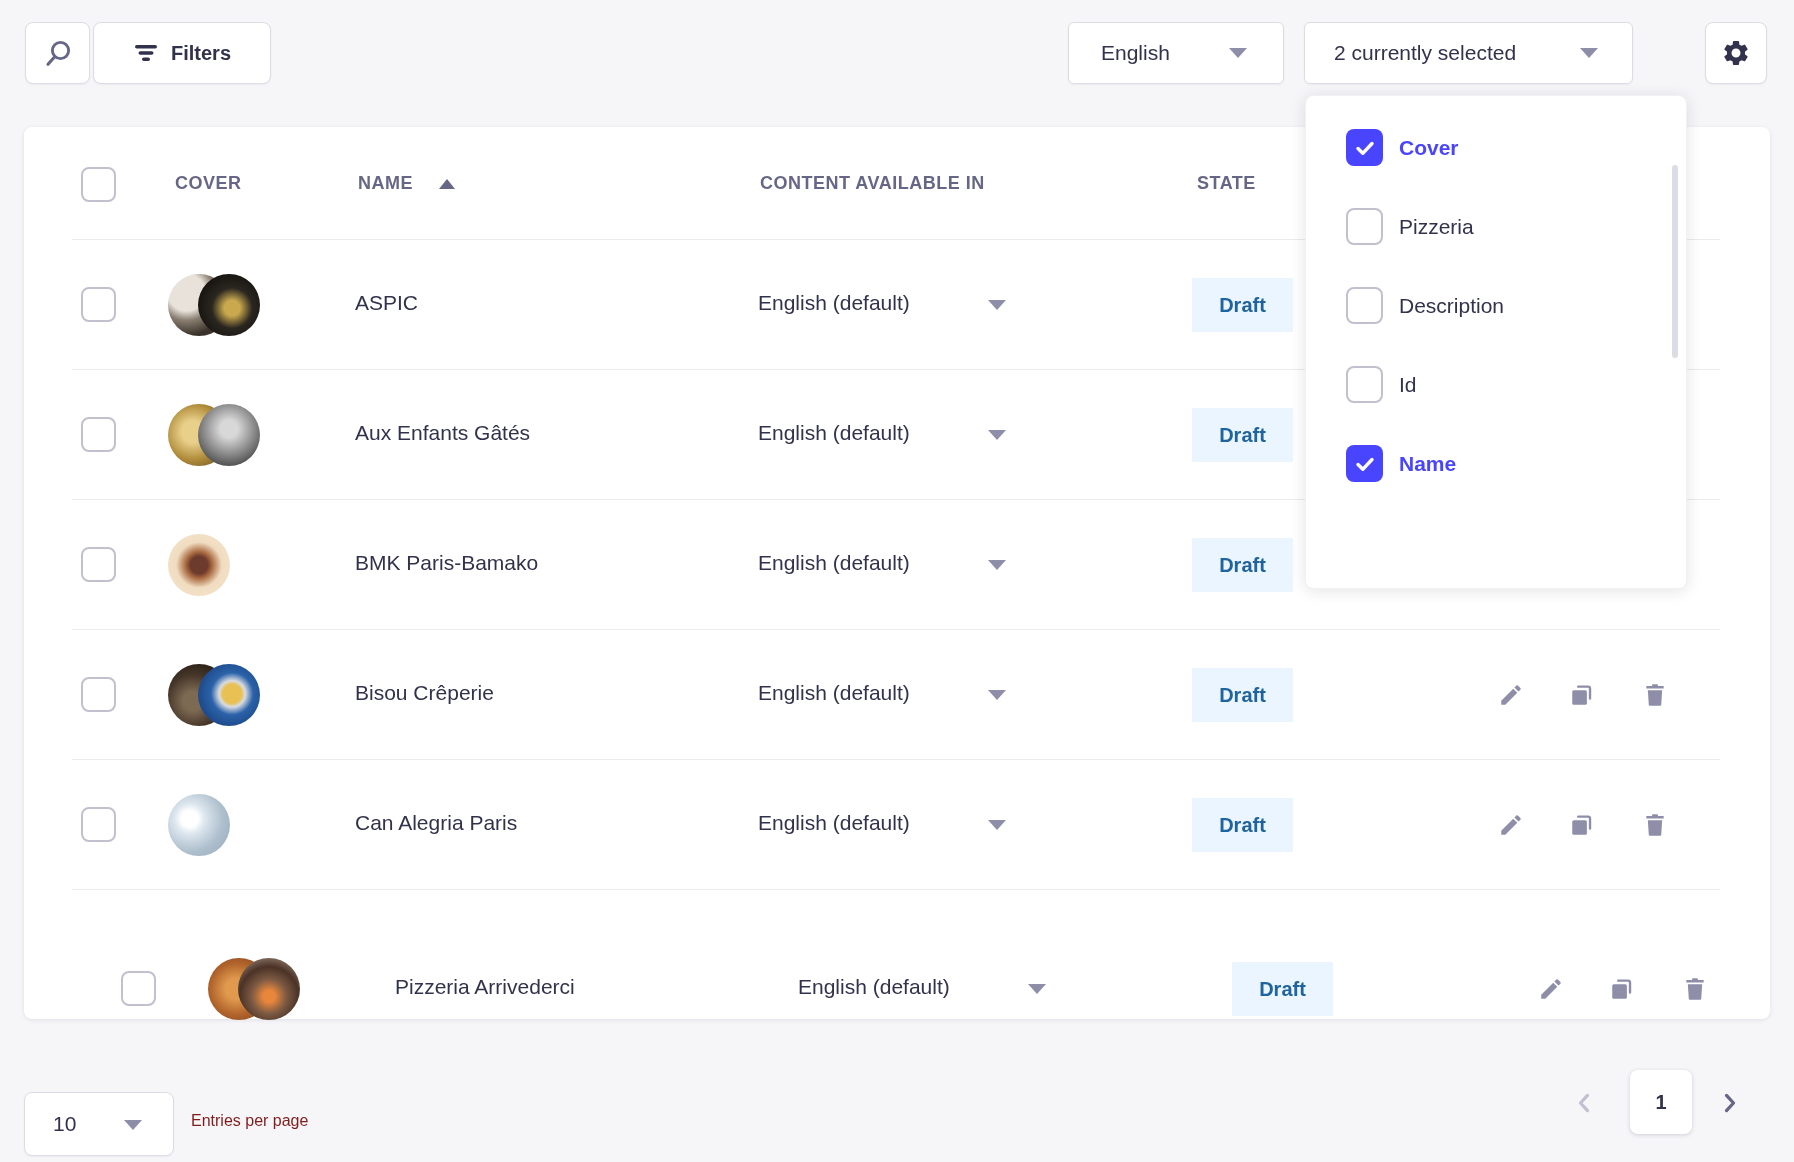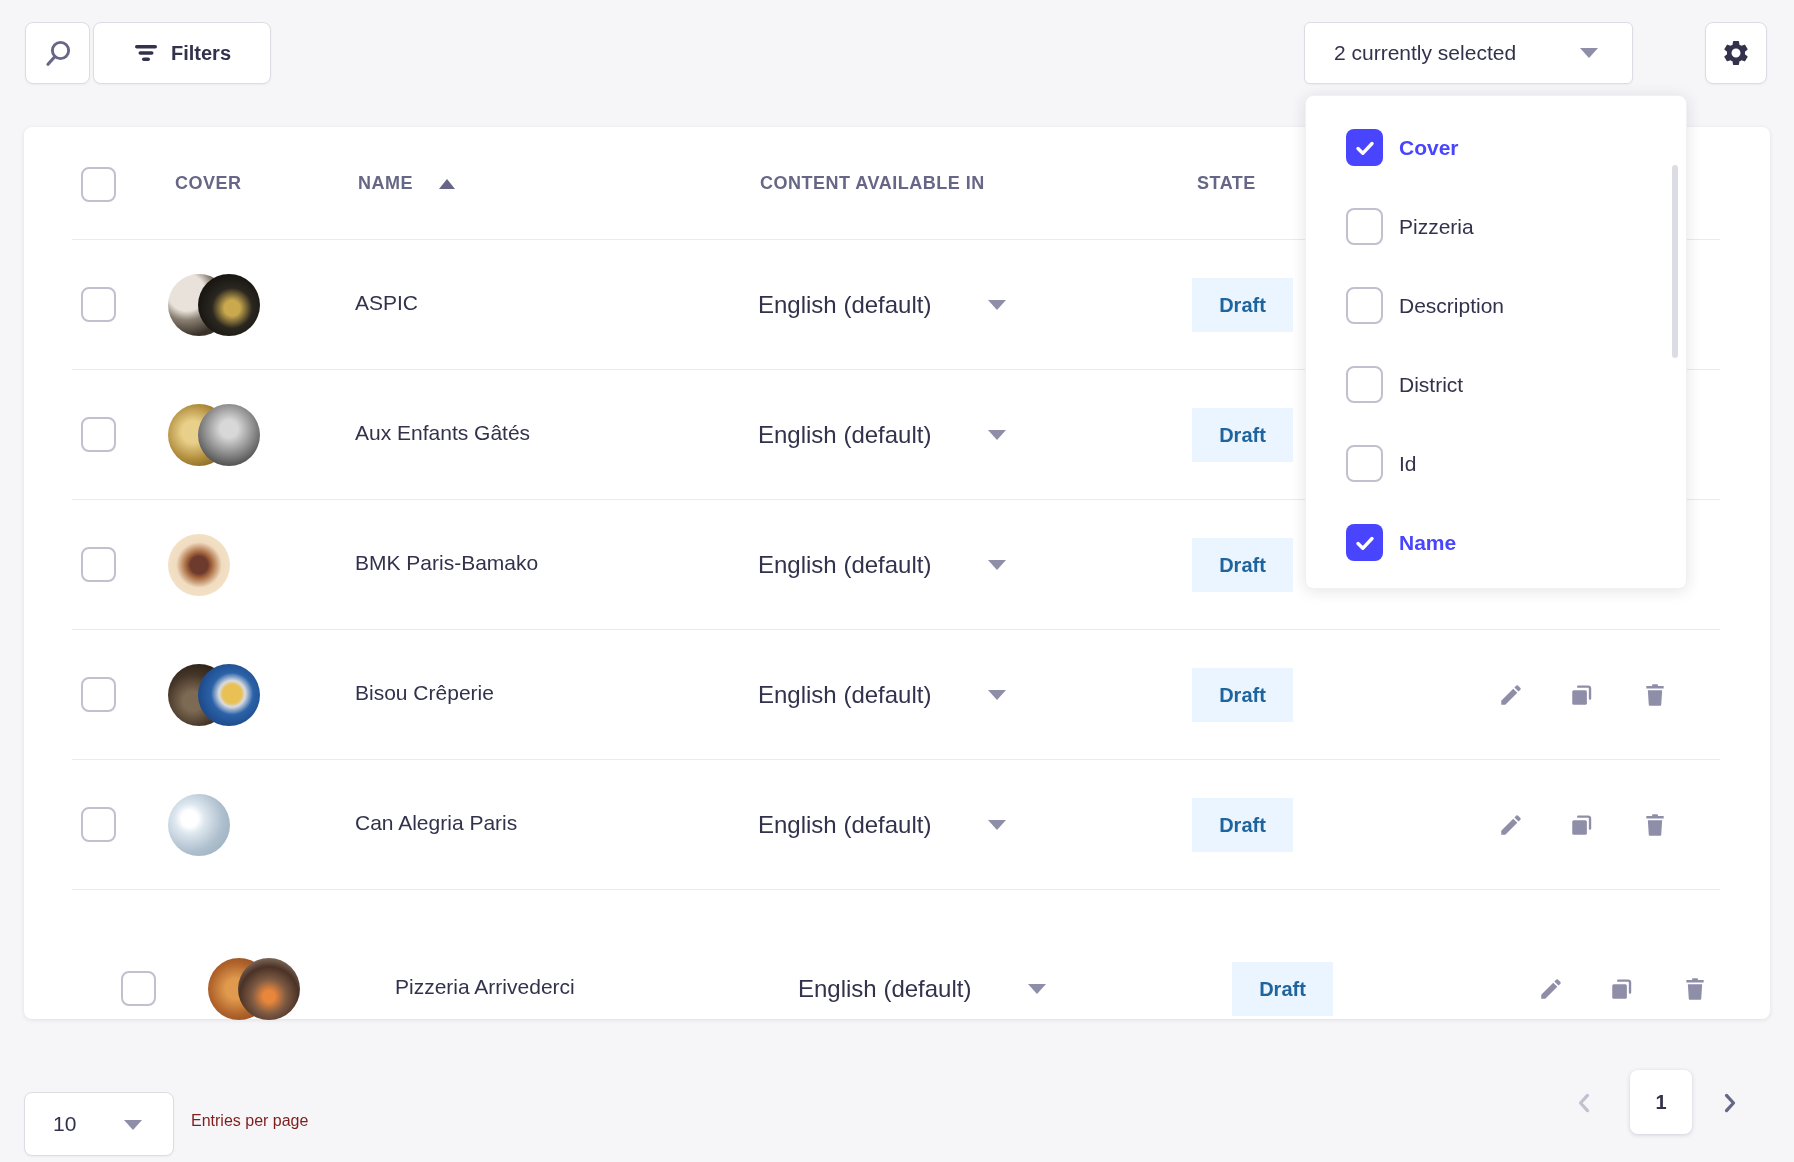--- a/index.html
+++ b/index.html
@@ -39,21 +39,21 @@
   .hdr-divider{position:absolute;left:48px;right:50px;top:112px;height:1px;background:#eaeaef;}
 
   .row{position:absolute;left:0;width:100%;height:130px;}
   .row:not(.last)::after{content:"";position:absolute;left:48px;right:50px;bottom:0;height:1px;background:#eaeaef;}
   .row .chk{left:57px;top:47px;}
   .avatar{position:absolute;top:34px;width:62px;height:62px;border-radius:50%;}
   .avatar:nth-child(1){left:144px;}
   .avatar:nth-child(2){left:174px;}
   .row-name{position:absolute;left:331px;top:51px;font-size:21px;font-weight:500;color:#32324d;}
   .row-locale{position:absolute;left:734px;top:51px;display:flex;align-items:center;cursor:pointer;}
-  .row-locale .val{font-size:24px;color:#32324d;}
+  .row-locale .val{font-size:21px;color:#32324d;}
   .row-locale .caret{position:absolute;left:230px;top:9px;border-left:9px solid transparent;border-right:9px solid transparent;border-top:10px solid #8e8ea9;}
   .badge{position:absolute;left:1168px;top:38px;width:101px;height:54px;border-radius:1px;
     background:#eaf5ff;color:#1f649c;font-size:20px;font-weight:600;display:flex;align-items:center;justify-content:center;}
   .act{position:absolute;top:52px;width:26px;height:26px;cursor:pointer;}
   .act-edit{left:1474px;} .act-dup{left:1545px;} .act-del{left:1618px;}
 
   
   .panel{position:absolute;left:1305px;top:95px;width:382px;height:494px;background:#fff;
     border:1px solid #f0f0f5;border-radius:8px;box-sizing:border-box;z-index:20;
     box-shadow:0 2px 15px rgba(33,33,52,.12);padding-top:12px;}
@@ -90,20 +90,24 @@
 
   <div class="tb-btn btn-filters">
     <svg width="26" height="24" viewBox="0 0 24 24">
       <rect x="1" y="4" width="22" height="3.6" rx="1.8" fill="#32324d"></rect>
       <rect x="4.5" y="10.2" width="15" height="3.6" rx="1.8" fill="#32324d"></rect>
       <rect x="8" y="16.4" width="8" height="3.6" rx="1.8" fill="#32324d"></rect>
     </svg>
     <span class="lbl">Filters</span>
   </div>
 
+  <div class="sel sel-locale">
+    <span class="val">English</span>
+    <span class="caret"></span>
+  </div>
 
   <div class="sel sel-fields">
     <span class="val">2 currently selected</span>
     <span class="caret"></span>
   </div>
 
   <div class="tb-btn btn-gear">
     <svg width="30" height="30" viewBox="0 0 24 24">
       <path fill="#32324d" fill-rule="evenodd" d="M19.14 12.94c.04-.3.06-.61.06-.94s-.02-.64-.07-.94l2.03-1.58a.49.49 0 0 0 .12-.61l-1.92-3.32a.49.49 0 0 0-.59-.22l-2.39.96a7.06 7.06 0 0 0-1.62-.94l-.36-2.54a.48.48 0 0 0-.48-.41h-3.84c-.24 0-.43.17-.47.41l-.36 2.54c-.59.24-1.13.57-1.62.94l-2.39-.96a.49.49 0 0 0-.59.22L2.73 8.87c-.12.21-.08.47.12.61l2.03 1.58c-.05.3-.09.63-.09.94s.02.64.07.94l-2.03 1.58a.49.49 0 0 0-.12.61l1.92 3.32c.12.22.37.29.59.22l2.39-.96c.5.38 1.03.7 1.62.94l.36 2.54c.05.24.24.41.48.41h3.84c.24 0 .44-.17.47-.41l.36-2.54c.59-.24 1.13-.56 1.62-.94l2.39.96c.22.08.47 0 .59-.22l1.92-3.32a.49.49 0 0 0-.12-.61l-2.01-1.58zM12 15.6A3.61 3.61 0 0 1 8.4 12c0-1.98 1.62-3.6 3.6-3.6s3.6 1.62 3.6 3.6-1.62 3.6-3.6 3.6z"></path>
     </svg>
@@ -278,24 +282,20 @@
         <div class="p-item">
       <span class="p-chk off"></span>
       <span class="p-lbl">Pizzeria</span>
     </div>
         <div class="p-item">
       <span class="p-chk off"></span>
       <span class="p-lbl">Description</span>
     </div>
         <div class="p-item">
       <span class="p-chk off"></span>
-      <span class="p-lbl">District</span>
-    </div>
-        <div class="p-item">
-      <span class="p-chk off"></span>
       <span class="p-lbl">Id</span>
     </div>
         <div class="p-item checked">
       <span class="p-chk on">
             <svg width="24" height="24" viewBox="0 0 24 24">
               <polyline points="5 12.5 9.8 17.3 19 7.5" fill="none" stroke="#ffffff" stroke-width="3.4" stroke-linecap="round" stroke-linejoin="round"></polyline>
             </svg>
           </span>
       <span class="p-lbl">Name</span>
     </div>

